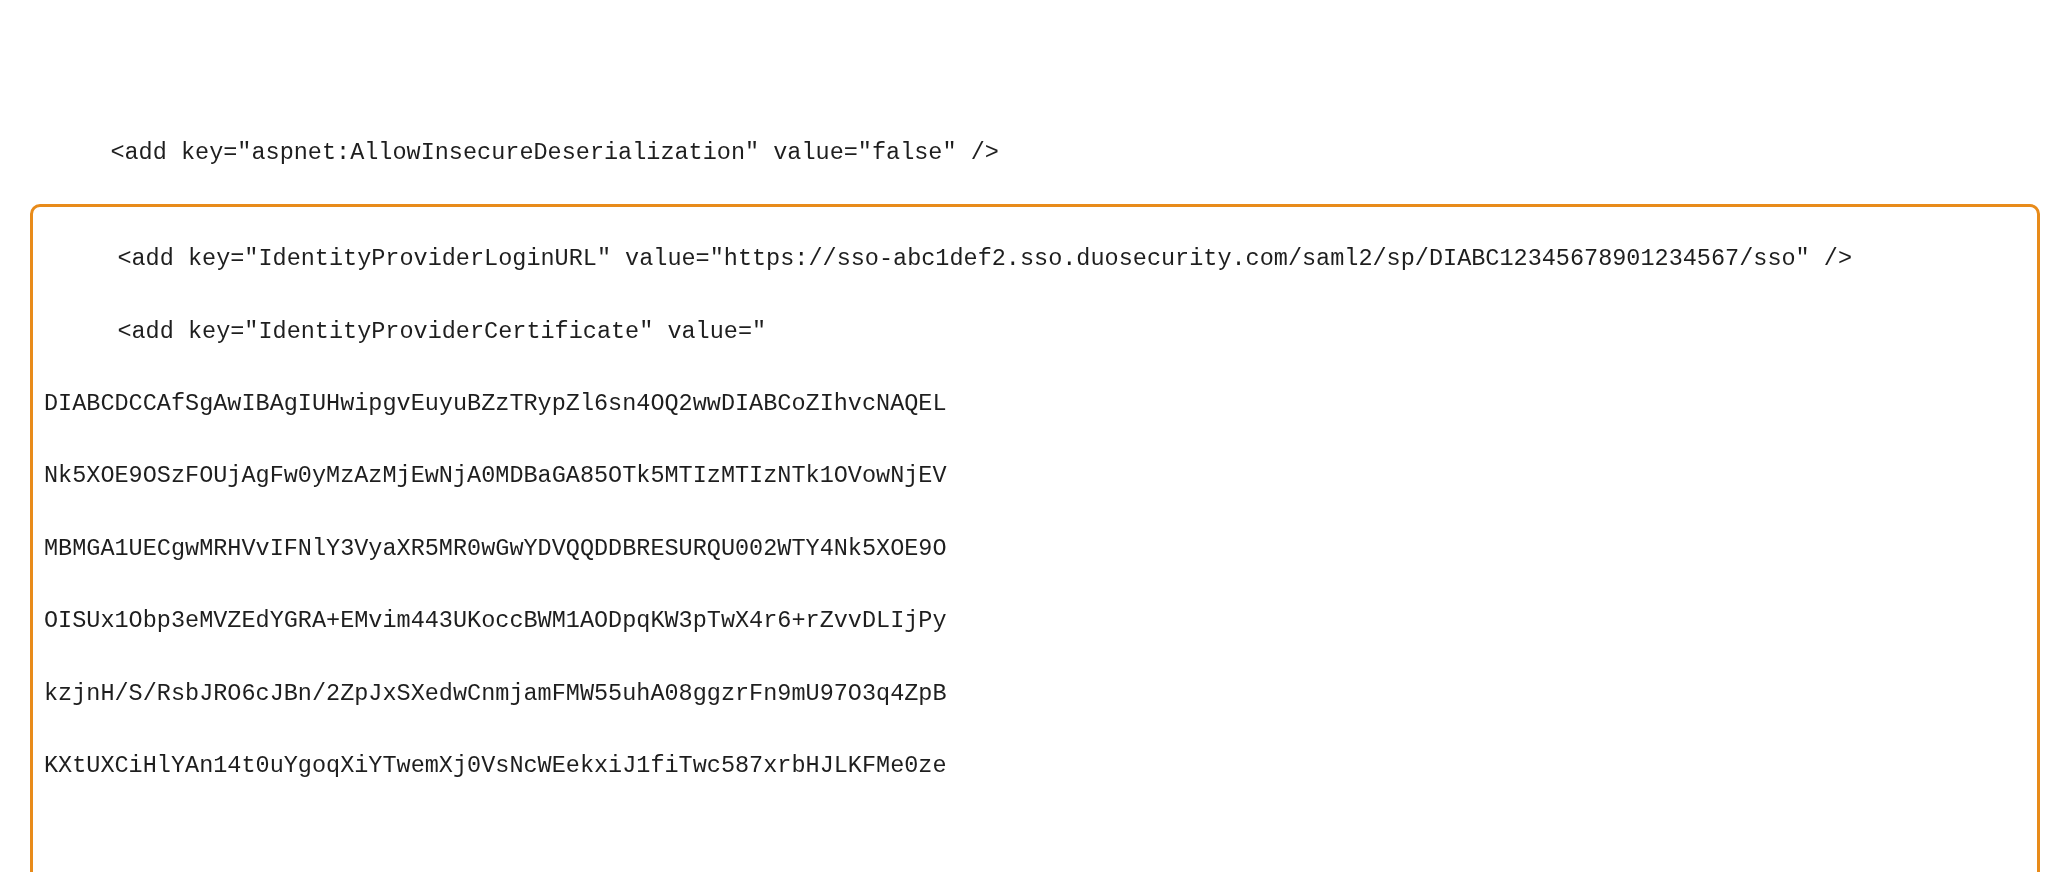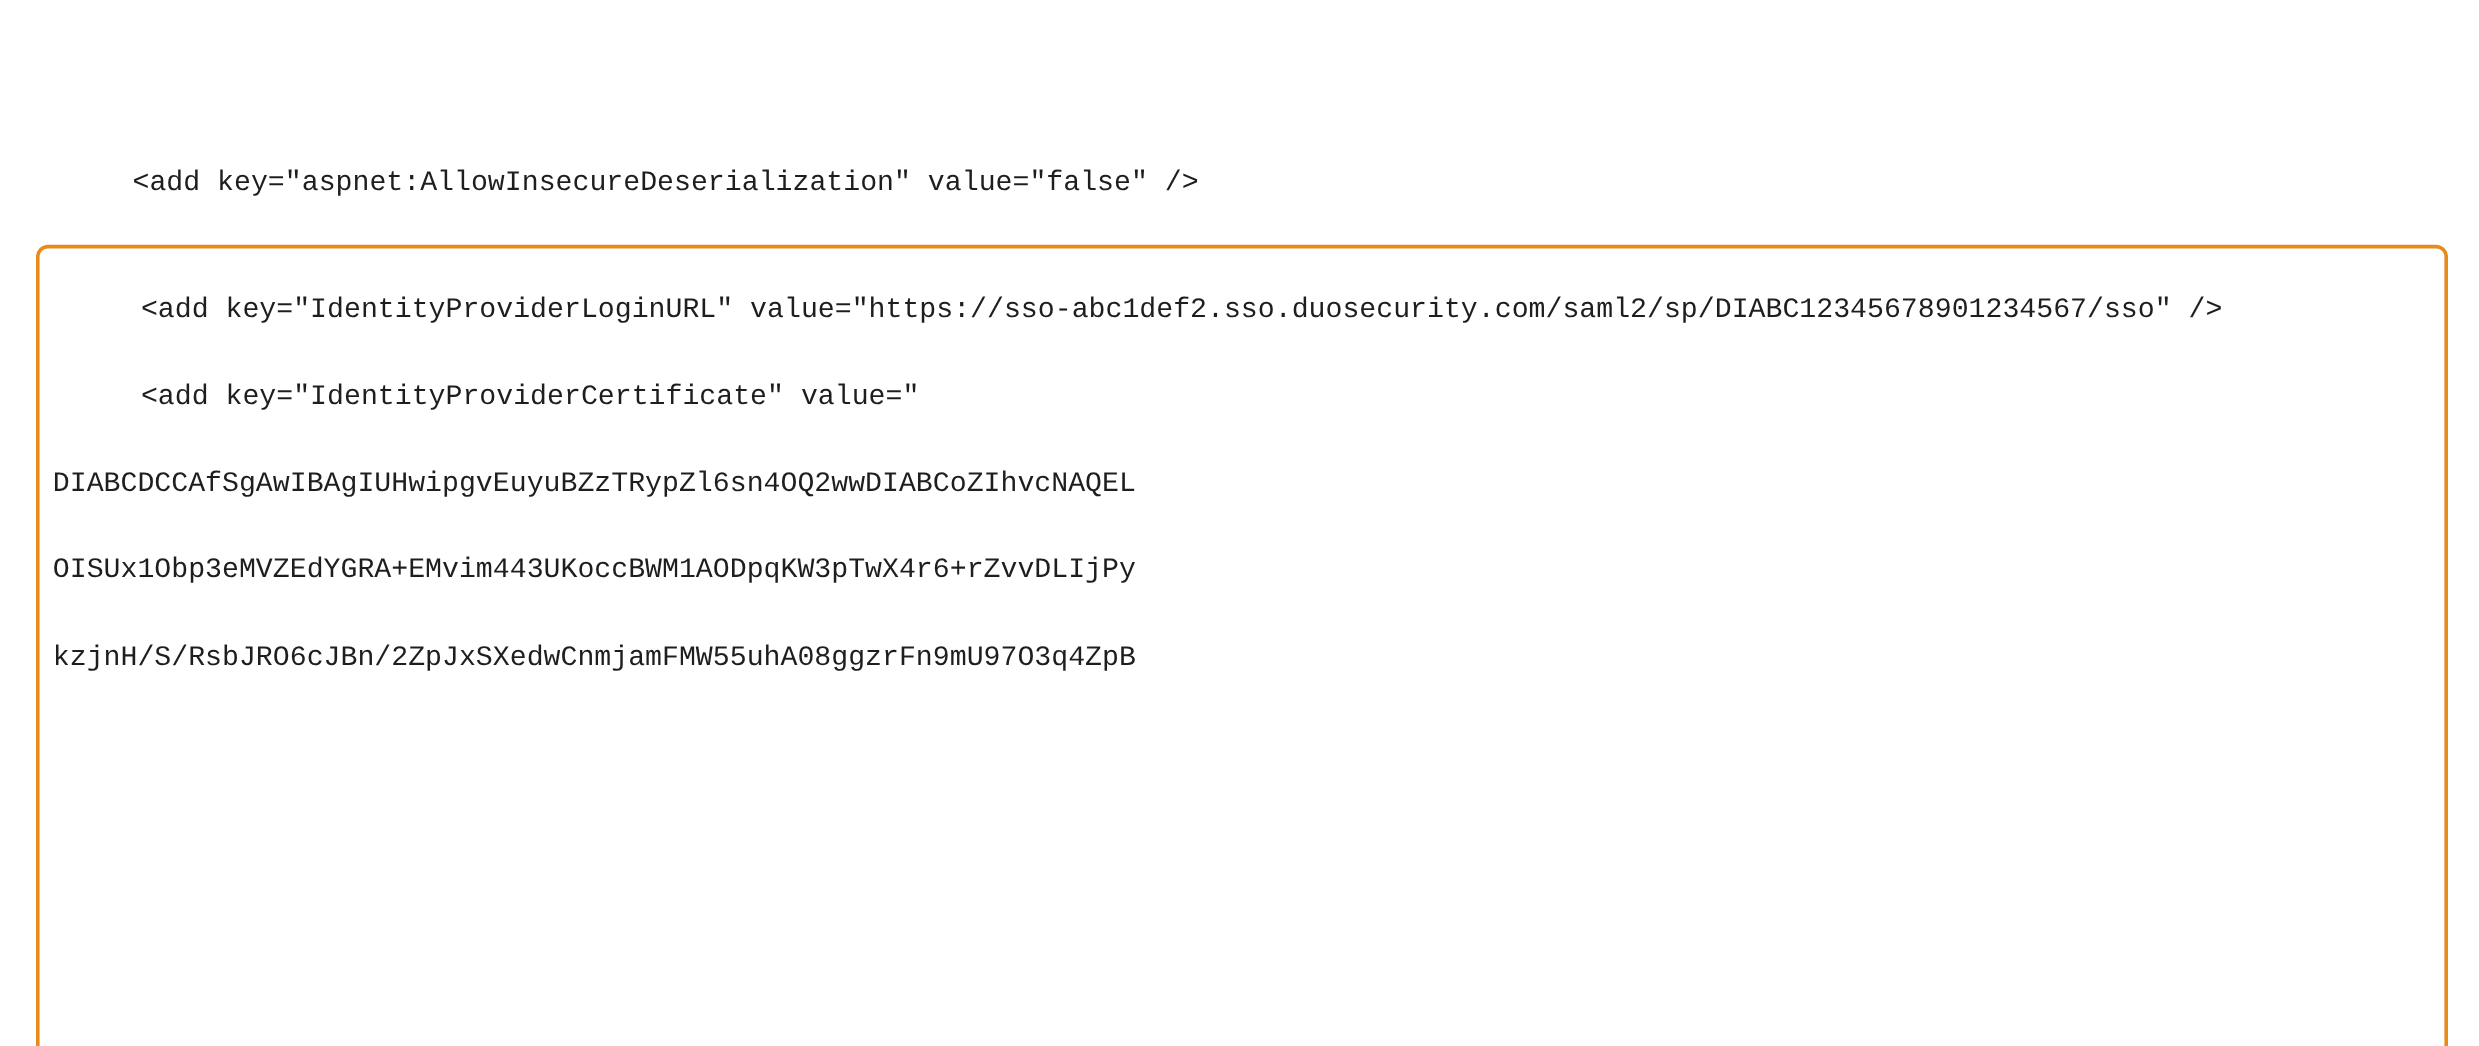--- a/index.html
+++ b/index.html
@@ -28,22 +28,25 @@
 </head>
 <body>
 
 
 
 <div class="code-line indent0">    &lt;add key="aspnet:AllowInsecureDeserialization" value="false" /&gt;</div>
 <div class="highlight-box">
 <div class="code-line indent0">    &lt;add key="IdentityProviderLoginURL" value="https://sso-abc1def2.sso.duosecurity.com/saml2/sp/DIABC12345678901234567/sso" /&gt;</div>
 <div class="code-line indent0">    &lt;add key="IdentityProviderCertificate" value="</div>
 <div class="code-line noindent">DIABCDCCAfSgAwIBAgIUHwipgvEuyuBZzTRypZl6sn4OQ2wwDIABCoZIhvcNAQEL</div>
+<div class="code-line noindent">Nk5XOE9OSzFOUjAgFw0yMzAzMjEwNjA0MDBaGA85OTk5MTIzMTIzNTk1OVowNjEV</div>
+<div class="code-line noindent">MBMGA1UECgwMRHVvIFNlY3VyaXR5MR0wGwYDVQQDDBRESURQU002WTY4Nk5XOE9O</div>
 <div class="code-line noindent">OISUx1Obp3eMVZEdYGRA+EMvim443UKoccBWM1AODpqKW3pTwX4r6+rZvvDLIjPy</div>
 <div class="code-line noindent">kzjnH/S/RsbJRO6cJBn/2ZpJxSXedwCnmjamFMW55uhA08ggzrFn9mU97O3q4ZpB</div>
+<div class="code-line noindent">KXtUXCiHlYAn14t0uYgoqXiYTwemXj0VsNcWEekxiJ1fiTwc587xrbHJLKFMe0ze</div>
 
 
 
 
 
 
 
 
 
 

